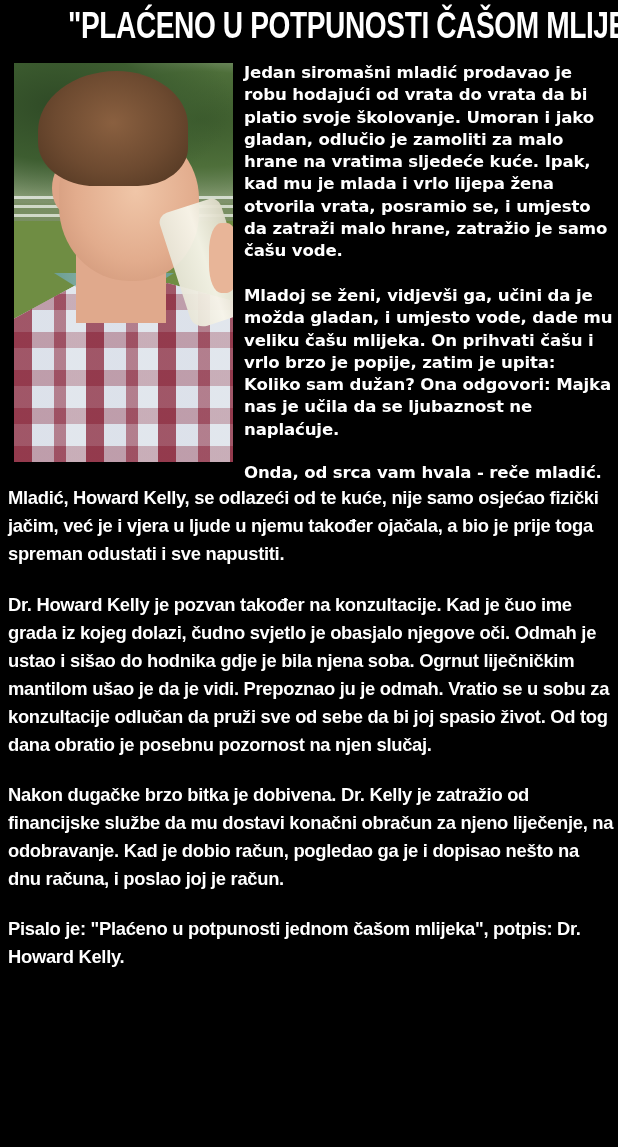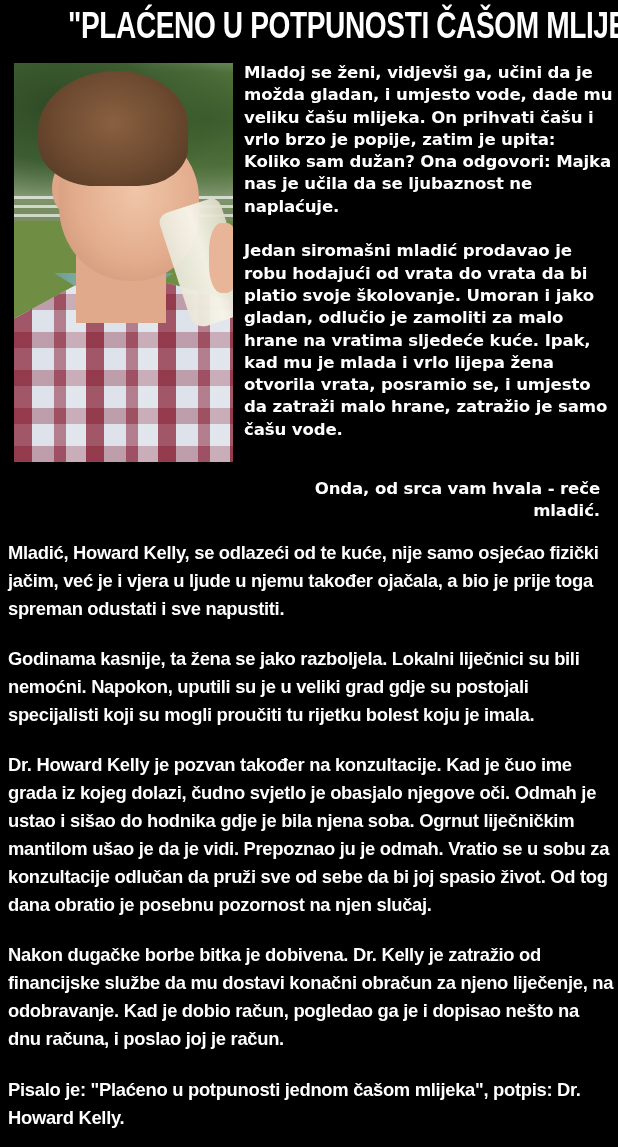--- a/index.html
+++ b/index.html
@@ -72,26 +72,25 @@
   <div class="collar"></div>
   <div class="neck"></div>
   <div class="ear"></div>
   <div class="face"></div>
   <div class="hair"></div>
   <div class="glass"></div>
   <div class="hand"></div>
 </div>
 
 <div class="right-col text">
+  <p>Jedan siromašni mladić prodavao je robu hodajući od vrata do vrata da bi platio svoje školovanje. Umoran i jako gladan, odlučio je zamoliti za malo hrane na vratima sljedeće kuće. Ipak, kad mu je mlada i vrlo lijepa žena otvorila vrata, posramio se, i umjesto da zatraži malo hrane, zatražio je samo čašu vode.</p>
   <p>Mladoj se ženi, vidjevši ga, učini da je možda gladan, i umjesto vode, dade mu veliku čašu mlijeka. On prihvati čašu i vrlo brzo je popije, zatim je upita: Koliko sam dužan? Ona odgovori: Majka nas je učila da se ljubaznost ne naplaćuje.</p>
-  <p>Jedan siromašni mladić prodavao je robu hodajući od vrata do vrata da bi platio svoje školovanje. Umoran i jako gladan, odlučio je zamoliti za malo hrane na vratima sljedeće kuće. Ipak, kad mu je mlada i vrlo lijepa žena otvorila vrata, posramio se, i umjesto da zatraži malo hrane, zatražio je samo čašu vode.</p>
 </div>
 
 <div class="full-col">
-  <p class="text" style="margin:16px;text-align:right;">
+  <p class="text" style="margin:0;">
     <span class="indent-line">Onda, od srca vam hvala - reče mladić.</span>
   </p>
   <p class="cond">Mladić, Howard Kelly, se odlazeći od te kuće, nije samo osjećao fizički jačim, već je i vjera u ljude u njemu također ojačala, a bio je prije toga spreman odustati i sve napustiti.</p>
-  <p class="cond">Godinama kasnije, ta žena se jako razboljela. Lokalni liječnici su bili nemoćni. Napokon, uputili su je u veliki grad gdje su postojali specijalisti koji su mogli proučiti tu rijetku bolest koju je imala.</p>
   <p class="cond">Dr. Howard Kelly je pozvan također na konzultacije. Kad je čuo ime grada iz kojeg dolazi, čudno svjetlo je obasjalo njegove oči. Odmah je ustao i sišao do hodnika gdje je bila njena soba. Ogrnut liječničkim mantilom ušao je da je vidi. Prepoznao ju je odmah. Vratio se u sobu za konzultacije odlučan da pruži sve od sebe da bi joj spasio život. Od tog dana obratio je posebnu pozornost na njen slučaj.</p>
-  <p class="cond">Nakon dugačke borbe bitka je dobivena. Dr. Kelly je zatražio od financijske službe da mu dostavi konačni obračun za njeno liječenje, na odobravanje. Kad je dobio račun, pogledao ga je i dopisao nešto na dnu računa, i poslao joj je račun.</p>
+  <p class="cond">Nakon dugačke brzo bitka je dobivena. Dr. Kelly je zatražio od financijske službe da mu dostavi konačni obračun za njeno liječenje, na odobravanje. Kad je dobio račun, pogledao ga je i dopisao nešto na dnu računa, i poslao joj je račun.</p>
   <p class="cond">Pisalo je: "Plaćeno u potpunosti jednom čašom mlijeka", potpis: Dr. Howard Kelly.</p>
 </div>
 
 </body></html>

